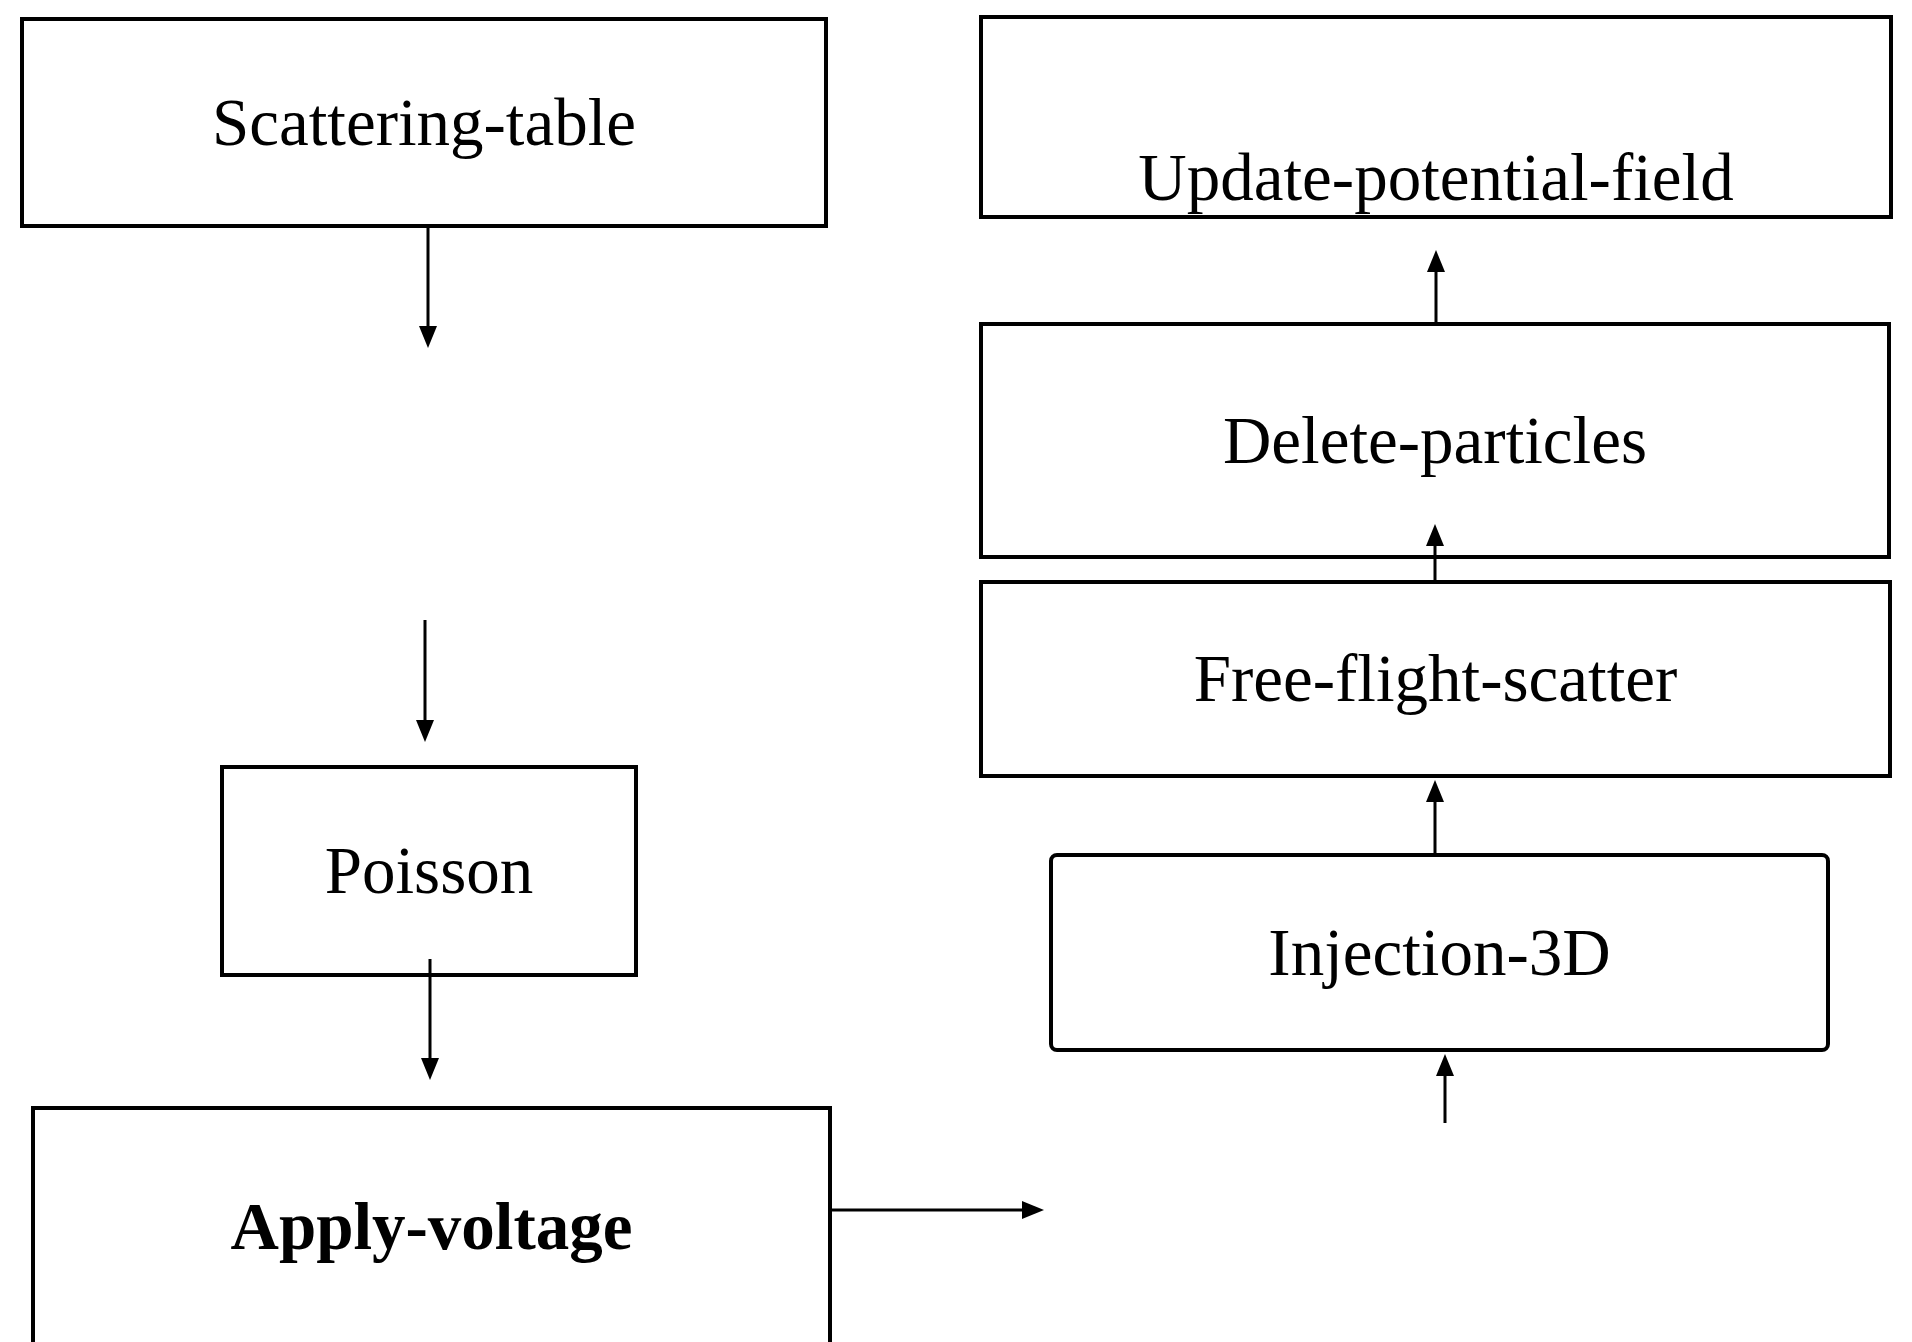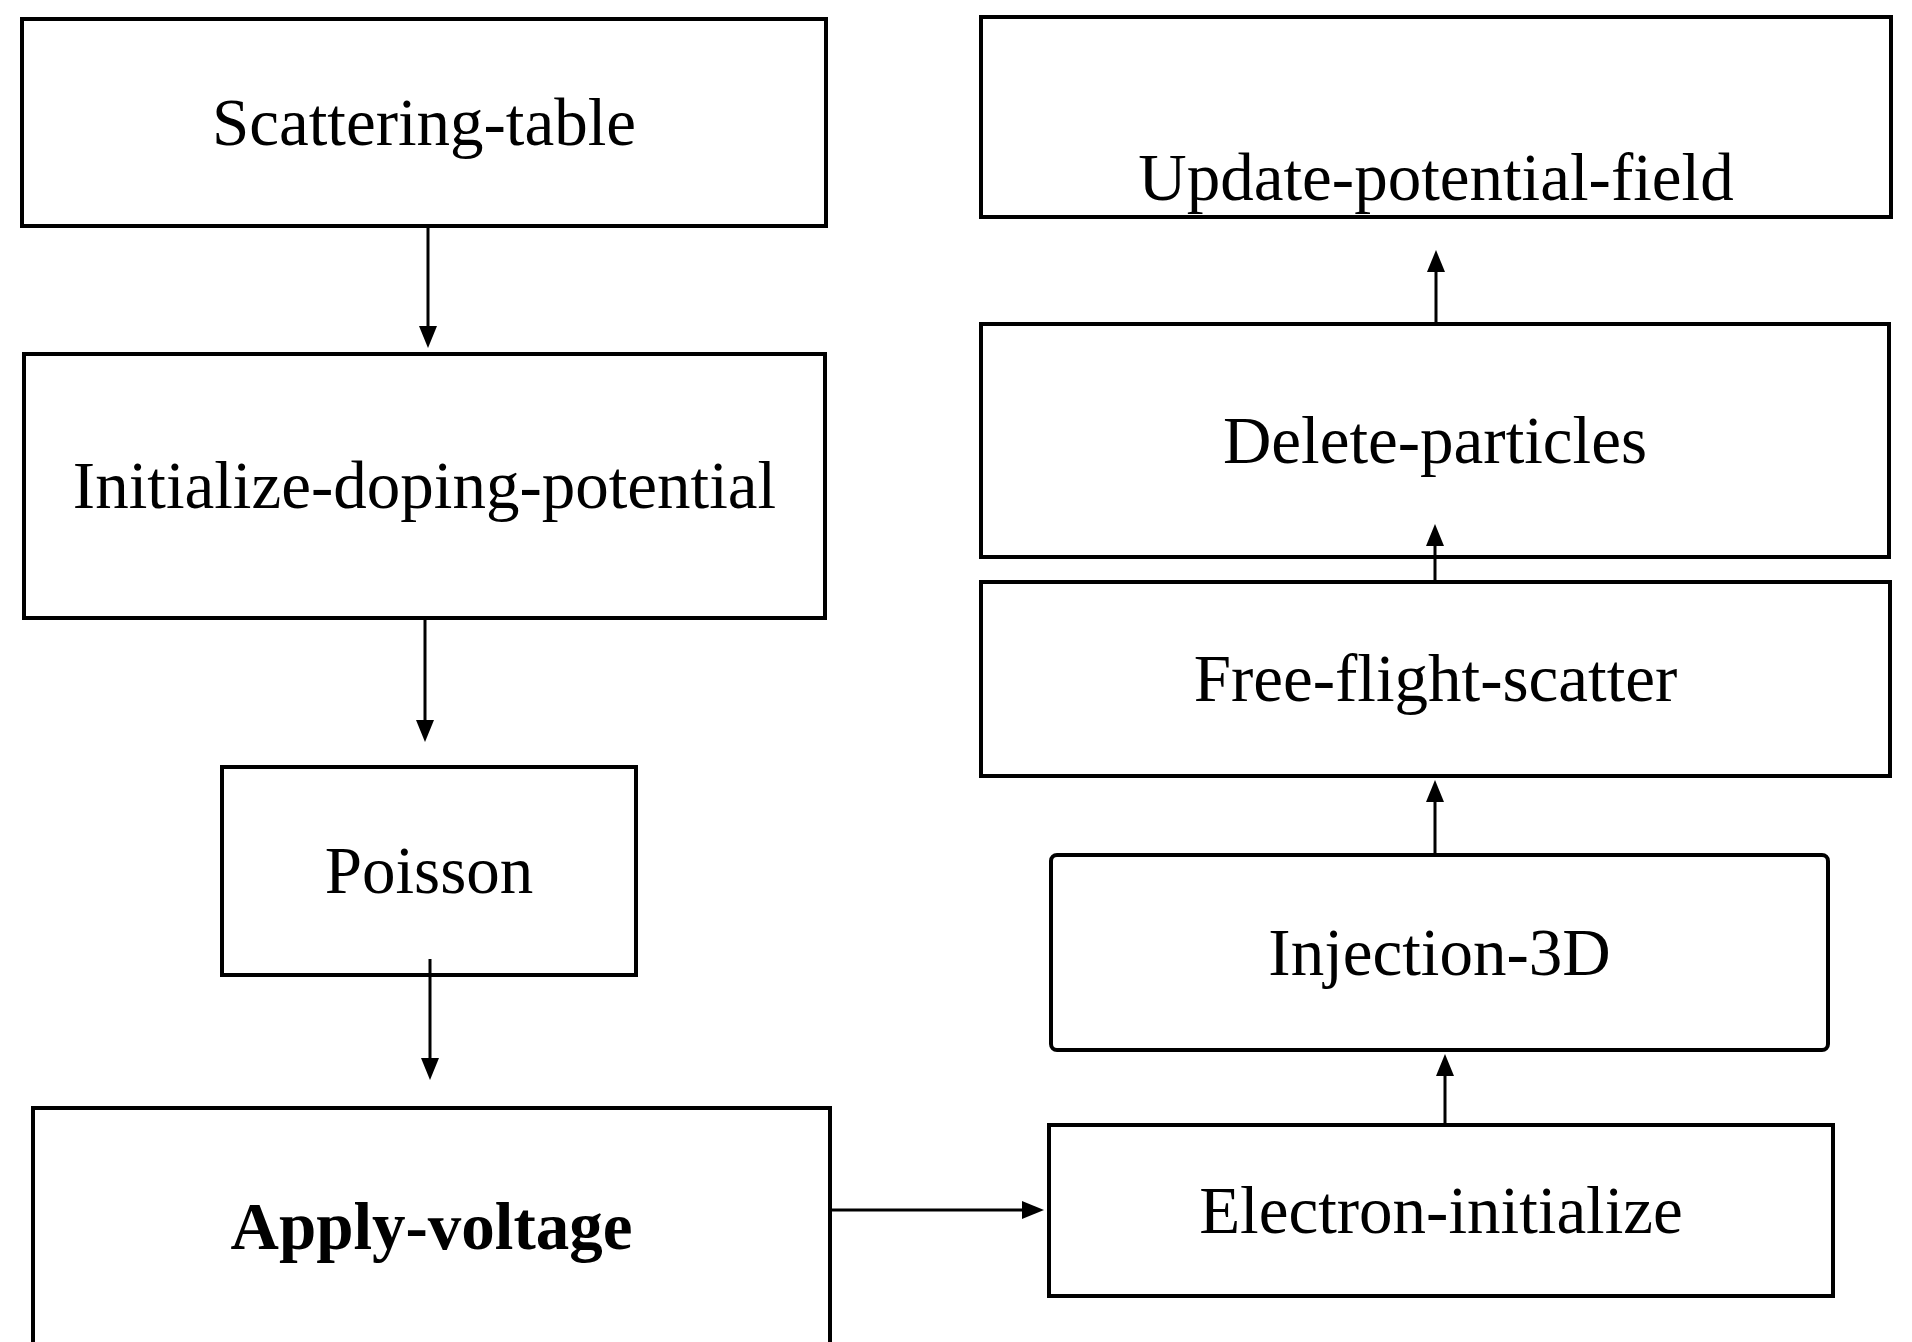--- a/index.html
+++ b/index.html
@@ -78,23 +78,20 @@
 </style>
 </head>
 <body>
 
 <div class="canvas">
 
   <div class="box" style="left:20px; top:17px; width:808px; height:211px;">
     <span>Scattering-table</span>
   </div>
 
-  <div class="box" style="left:22px; top:352px; width:805px; height:268px;">
-    <span>Initialize-doping-potential</span>
-  </div>
 
   <div class="box" style="left:220px; top:765px; width:418px; height:212px;">
     <span>Poisson</span>
   </div>
 
   <div class="box" style="left:31px; top:1106px; width:801px; height:241px;font-weight:bold;">
     <span>Apply-voltage</span>
   </div>
 
   <div class="box" style="left:979px; top:15px; width:914px; height:204px;align-items:flex-end;">
@@ -106,23 +103,20 @@
   </div>
 
   <div class="box" style="left:979px; top:580px; width:913px; height:198px;">
     <span>Free-flight-scatter</span>
   </div>
 
   <div class="box" style="left:1049px; top:853px; width:781px; height:199px;border-radius:8px;">
     <span>Injection-3D</span>
   </div>
 
-  <div class="box" style="left:1047px; top:1123px; width:788px; height:175px;">
-    <span>Electron-initialize</span>
-  </div>
 
   <div class="arrow down" style="left:419px; top:228px; width:18px; height:120px;">
     <div class="shaft-v"></div>
     <div class="head-down"></div>
   </div>
 
   <div class="arrow down" style="left:416px; top:620px; width:18px; height:122px;">
     <div class="shaft-v"></div>
     <div class="head-down"></div>
   </div>

